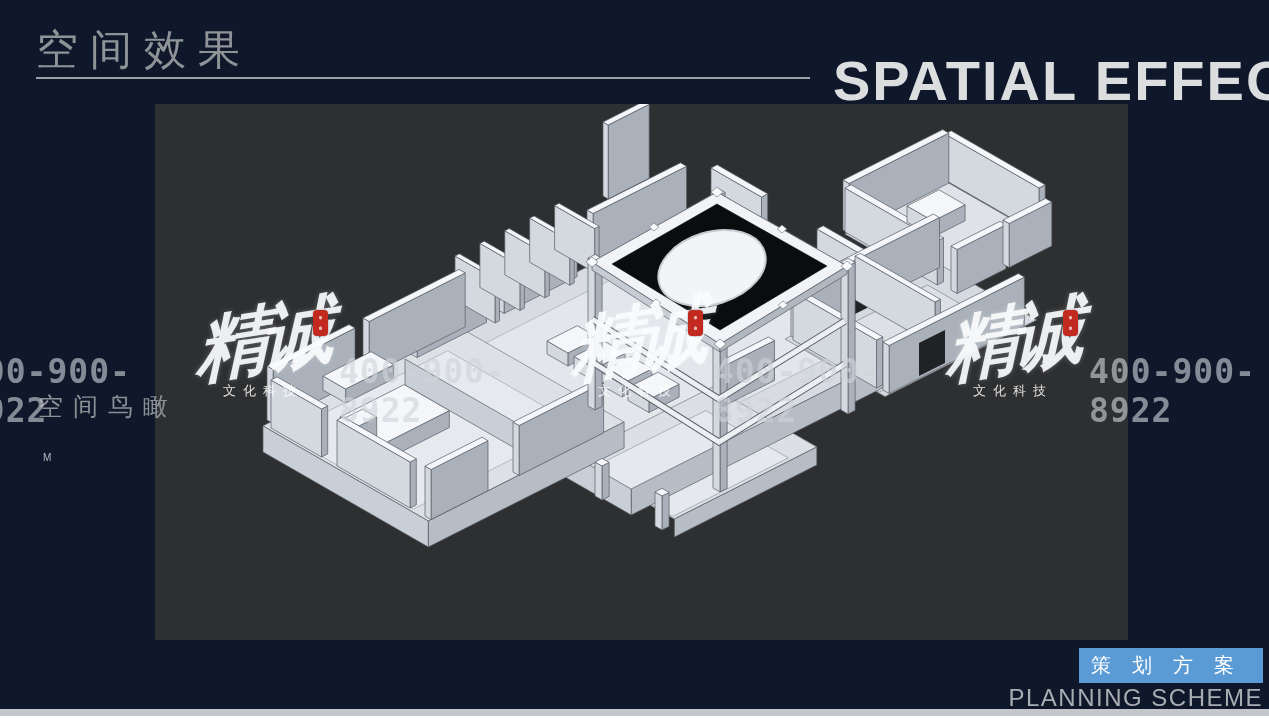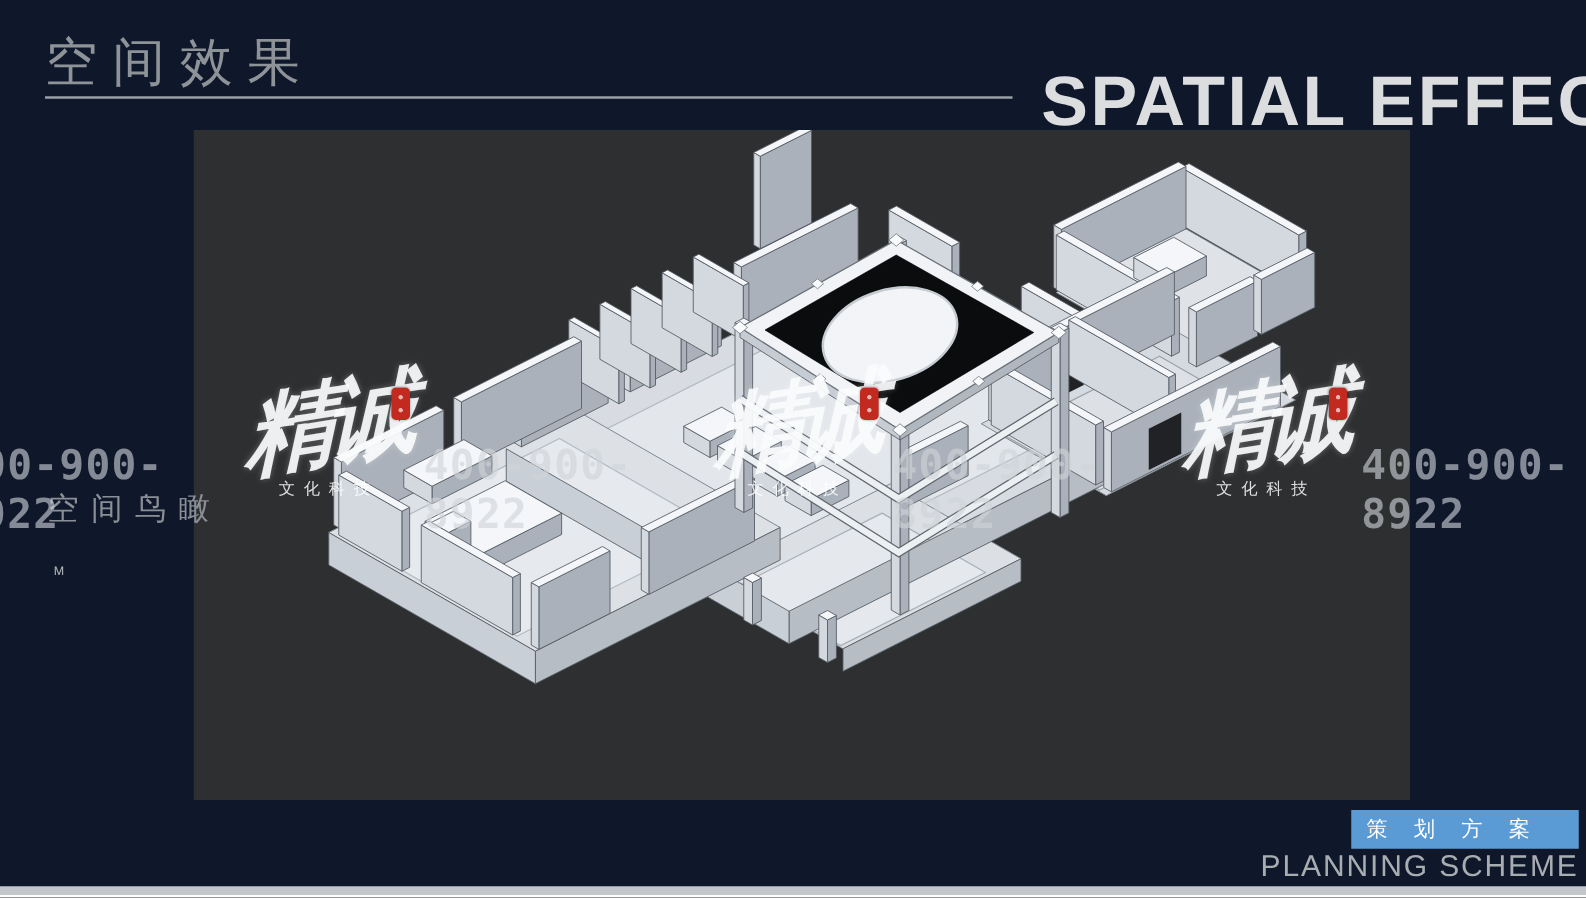--- a/index.html
+++ b/index.html
@@ -28,22 +28,22 @@
            background:radial-gradient(circle at 50% 30%,rgba(255,255,255,.65) 1.5px,transparent 2px),
                       radial-gradient(circle at 50% 70%,rgba(255,255,255,.65) 1.5px,transparent 2px),
                       #c22a20;box-shadow:0 0 2px rgba(0,0,0,.4);}
   .wm-sub{position:absolute;left:28px;top:76px;font-size:13px;color:rgba(255,255,255,0.85);letter-spacing:7px;}
   .wm-phone{position:absolute;left:144px;top:46px;font-family:"DejaVu Sans Mono","Liberation Mono",monospace;
             font-size:33px;font-weight:bold;letter-spacing:1px;color:rgba(206,211,216,0.62);}
   
   .footer{position:absolute;right:6px;top:648px;text-align:right;}
   .footer-cn-row{display:flex;align-items:center;justify-content:flex-end;}
   .org-cn{font-size:17px;color:#8f959b;letter-spacing:23px;}
-  .badge{display:inline-block;background:#5b9bd5;color:#ffffff;font-size:17px;letter-spacing:21px;
-         padding:4px 18px 4px 12px;margin-left:2px;}
+  .badge{display:inline-block;background:#5b9bd5;color:#ffffff;font-size:20px;letter-spacing:21px;
+         padding:4px 8px 4px 12px;margin-left:2px;}
   .org-en{margin-top:4px;font-size:11px;color:#a8adb2;letter-spacing:3.4px;white-space:nowrap;}
   .plan-en{margin-top:1px;font-size:24px;color:#a8adb2;letter-spacing:1.5px;}
   .bottom-bar{position:absolute;left:0;bottom:0;width:1269px;height:7px;background:#c3c7cb;}
 </style>
 </head>
 <body>
 
 <div class="slide">
 
   <div class="title-cn">空间效果</div>

